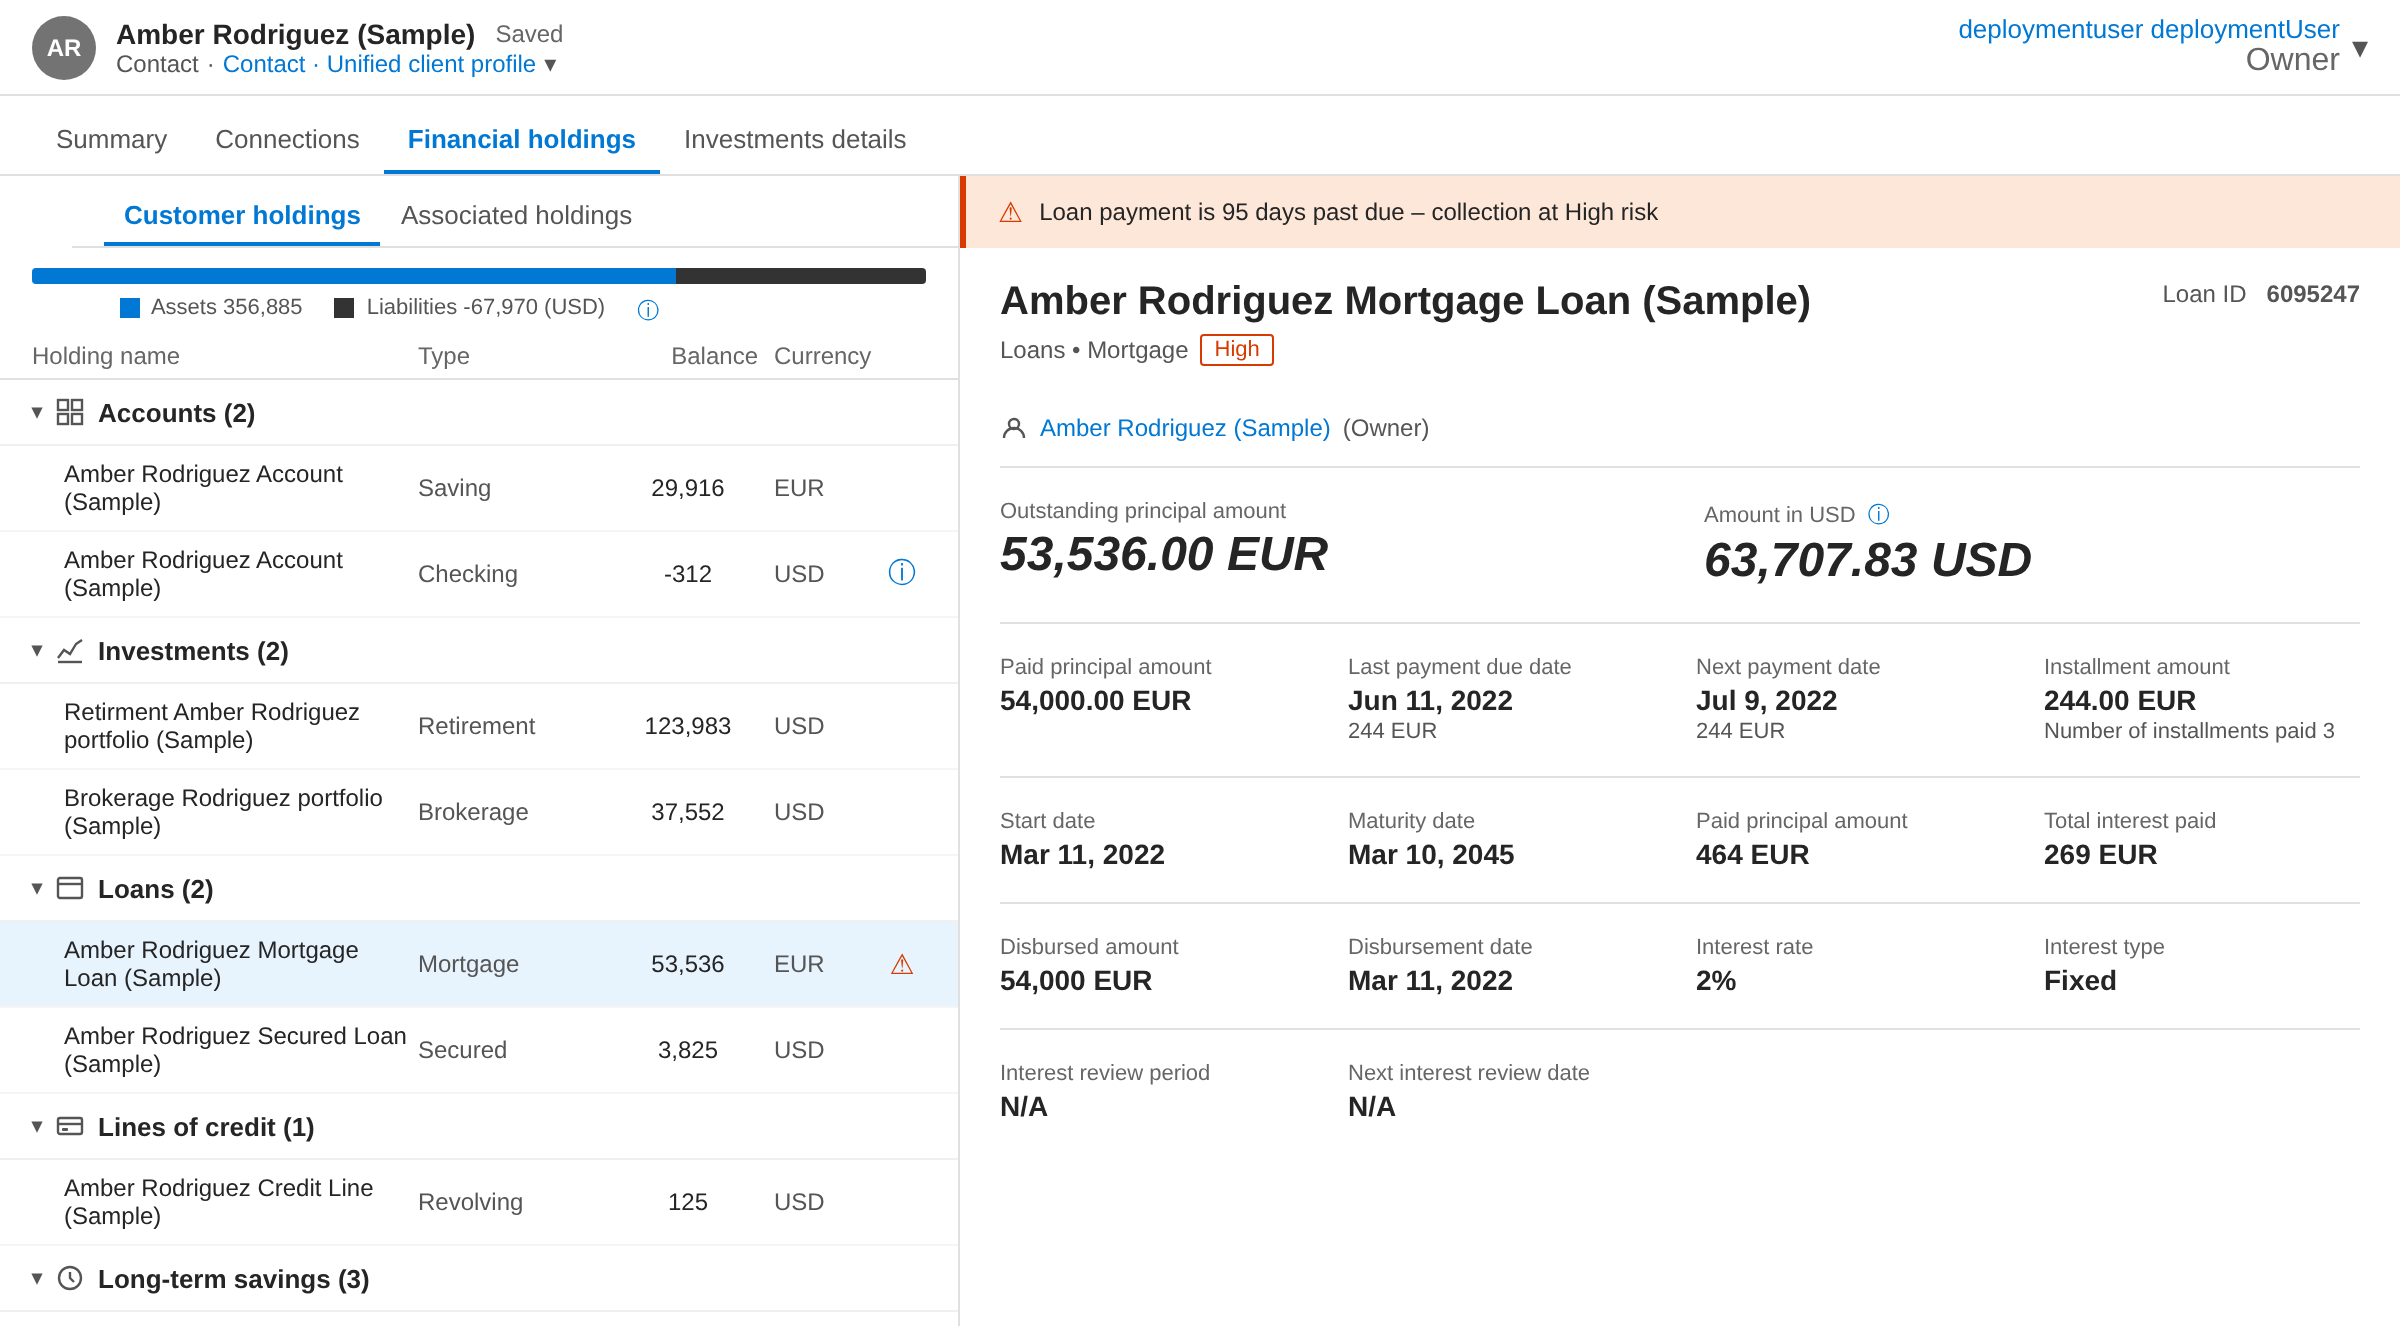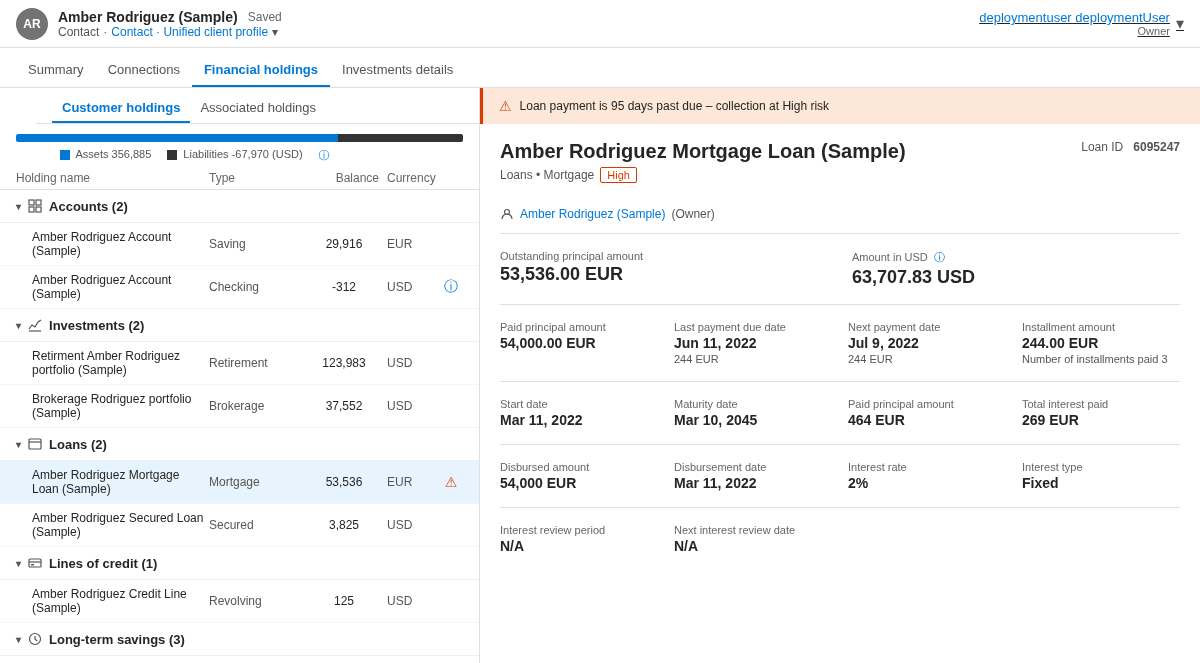--- a/index.html
+++ b/index.html
@@ -6,24 +6,24 @@
     body { font-family: 'Segoe UI', Arial, sans-serif; font-size: 13px; color: #252525; background: #fff; overflow: hidden; }
 
     
     .header { display: flex; align-items: center; justify-content: space-between; padding: 8px 16px; border-bottom: 1px solid #e0e0e0; height: 48px; }
     .header-left { display: flex; align-items: center; gap: 10px; }
     .avatar { width: 32px; height: 32px; border-radius: 50%; background: #737373; color: #fff; display: flex; align-items: center; justify-content: center; font-size: 12px; font-weight: 600; flex-shrink: 0; }
     .header-name { font-size: 14px; font-weight: 600; }
     .header-saved { font-size: 12px; color: #666; margin-left: 4px; }
     .header-sub { font-size: 12px; color: #555; display: flex; align-items: center; gap: 4px; }
     .header-sub .link { color: #0078d4; cursor: pointer; }
-    .header-right { display: flex; align-items: center; gap: 6px; text-decoration: underline; }
+    .header-right { display: flex; align-items: center; gap: 6px; }
     .header-user { text-align: right; }
     .header-user .name { font-size: 13px; color: #0078d4; cursor: pointer; }
-    .header-user .role { font-size: 11px; color: #666; }
+    .header-user .role { font-size: 16px; color: #666; }
 
     
     .nav-tabs { display: flex; gap: 0; padding: 0 16px; border-bottom: 1px solid #e0e0e0; height: 40px; align-items: flex-end; }
     .nav-tab { padding: 8px 12px; font-size: 13px; cursor: pointer; color: #555; border-bottom: 2px solid transparent; white-space: nowrap; }
     .nav-tab.active { color: #0078d4; border-bottom: 2px solid #0078d4; font-weight: 600; }
 
     
     .main { display: flex; height: calc(663px - 88px); }
 
     
@@ -71,21 +71,21 @@
     .detail-content { padding: 16px 20px; }
     .detail-title { font-size: 20px; font-weight: 600; margin-bottom: 4px; display: flex; justify-content: space-between; align-items: flex-start; }
     .breadcrumb-tags { display: flex; gap: 6px; align-items: center; margin-bottom: 24px; font-size: 12px; color: #555; }
     .tag { border: 1px solid #ccc; border-radius: 2px; padding: 1px 6px; font-size: 11px; }
     .tag.high { border-color: #d83b01; color: #d83b01; }
     .owner-row { display: flex; align-items: center; gap: 6px; font-size: 12px; color: #555; padding-bottom: 12px; border-bottom: 1px solid #e0e0e0; margin-bottom: 16px; }
     .detail-grid-4 { display: grid; grid-template-columns: 1fr 1fr 1fr 1fr; gap: 16px 16px; margin-bottom: 16px; padding-bottom: 16px; border-bottom: 1px solid #e0e0e0; }
     .detail-field { display: flex; flex-direction: column; gap: 2px; }
     .field-label { font-size: 11px; color: #666; }
     .field-value { font-size: 14px; font-weight: 600; color: #252525; }
-    .field-value.large { font-size: 18px; }
+    .field-value.large { font-size: 24px; font-style: italic; }
     .field-sub { font-size: 11px; color: #555; }
 
     
     ::-webkit-scrollbar { width: 6px; }
     ::-webkit-scrollbar-thumb { background: #ccc; border-radius: 3px; }
   </style>
 </head>
 <body>
 
 <div class="header">

